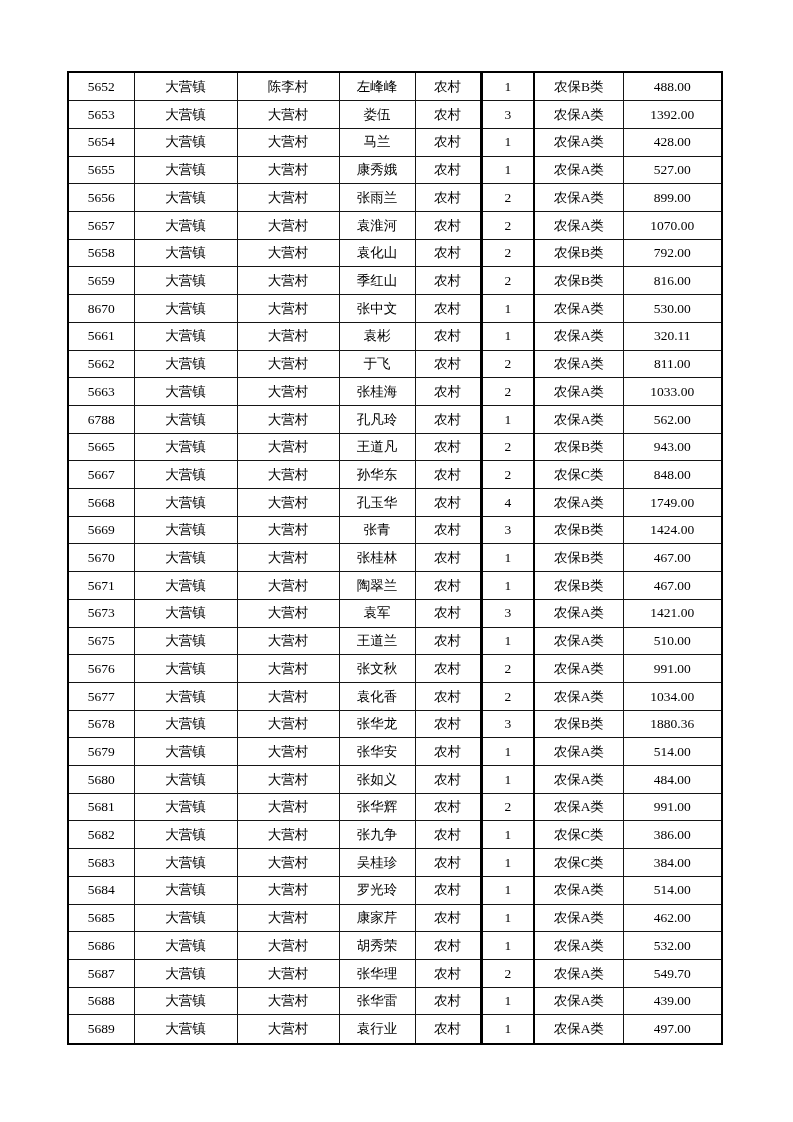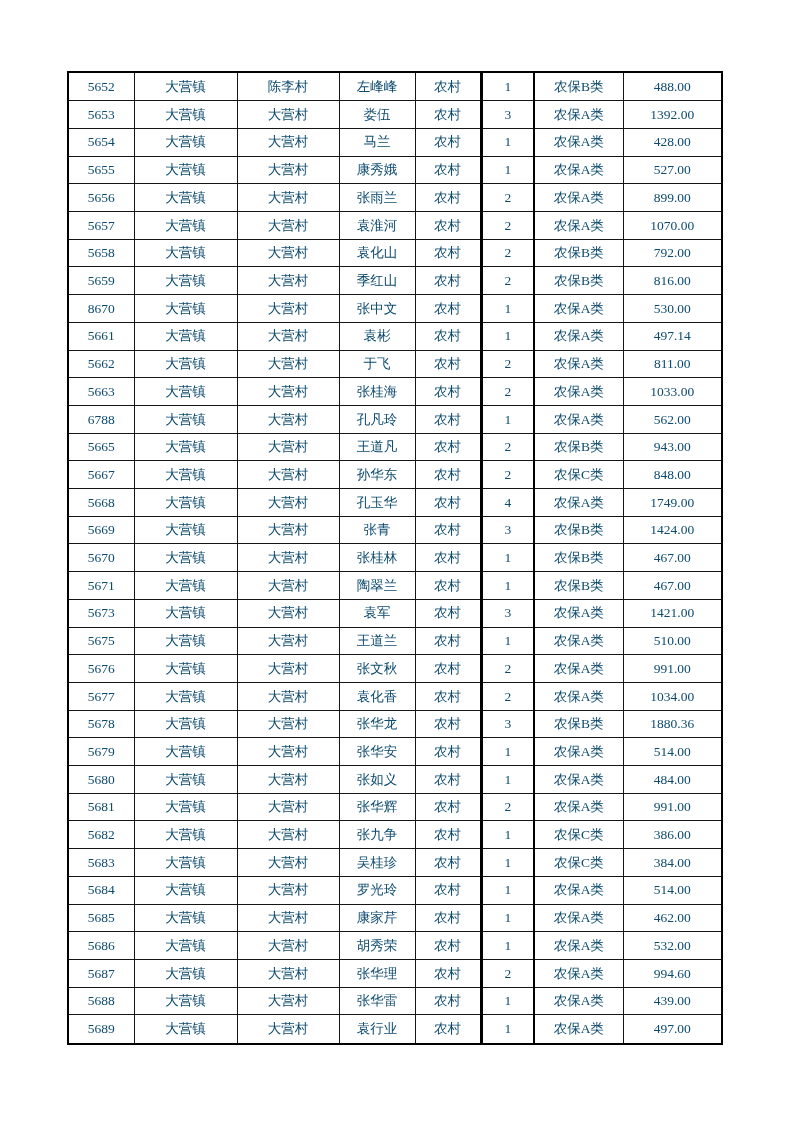--- a/index.html
+++ b/index.html
@@ -13,21 +13,21 @@
   }
   table.payments {
     position: absolute;
     left: 67px;
     top: 71px;
     width: 654px;
     height: 974px;
     border-collapse: collapse;
     table-layout: fixed;
     font-size: 13.5px;
-    color: #0c4a6e;
+    color: #000000;
   }
   table.payments td {
     border: 1.5px solid #151515;
     text-align: center;
     vertical-align: middle;
     padding: 0;
     overflow: hidden;
     white-space: nowrap;
     line-height: 1;
   }
@@ -159,21 +159,21 @@
   </tr>
 
   <tr>
     <td>5661</td>
     <td>大营镇</td>
     <td>大营村</td>
     <td>袁彬</td>
     <td>农村</td>
     <td>1</td>
     <td>农保A类</td>
-    <td>497.14</td>
+    <td>320.11</td>
   </tr>
 
   <tr>
     <td>5662</td>
     <td>大营镇</td>
     <td>大营村</td>
     <td>于飞</td>
     <td>农村</td>
     <td>2</td>
     <td>农保A类</td>
@@ -415,21 +415,21 @@
   </tr>
 
   <tr>
     <td>5687</td>
     <td>大营镇</td>
     <td>大营村</td>
     <td>张华理</td>
     <td>农村</td>
     <td>2</td>
     <td>农保A类</td>
-    <td>994.60</td>
+    <td>549.70</td>
   </tr>
 
   <tr>
     <td>5688</td>
     <td>大营镇</td>
     <td>大营村</td>
     <td>张华雷</td>
     <td>农村</td>
     <td>1</td>
     <td>农保A类</td>

